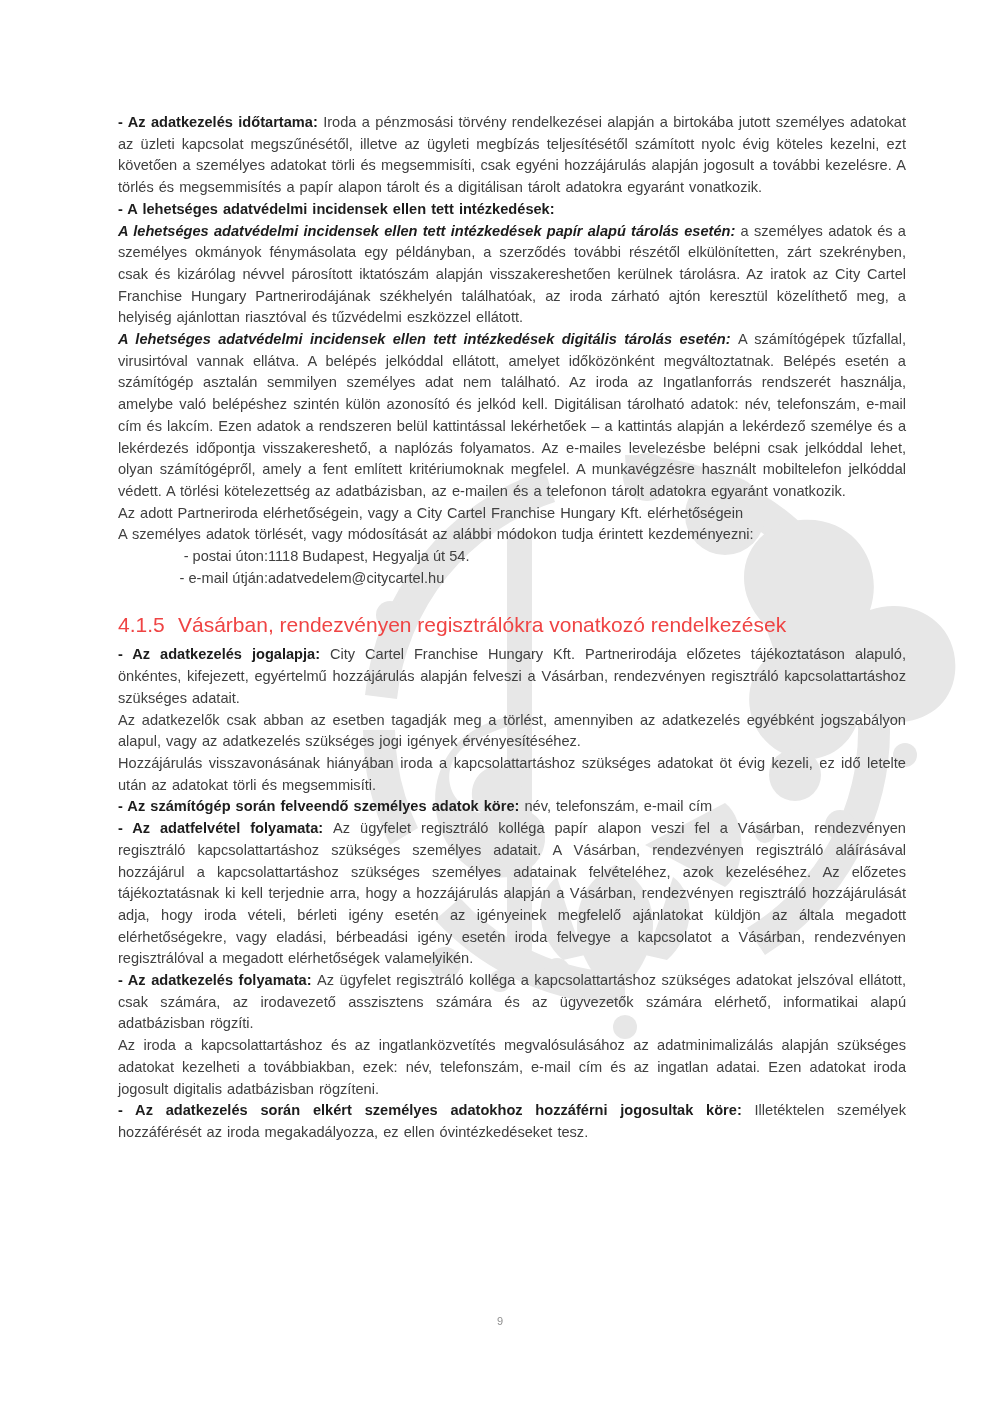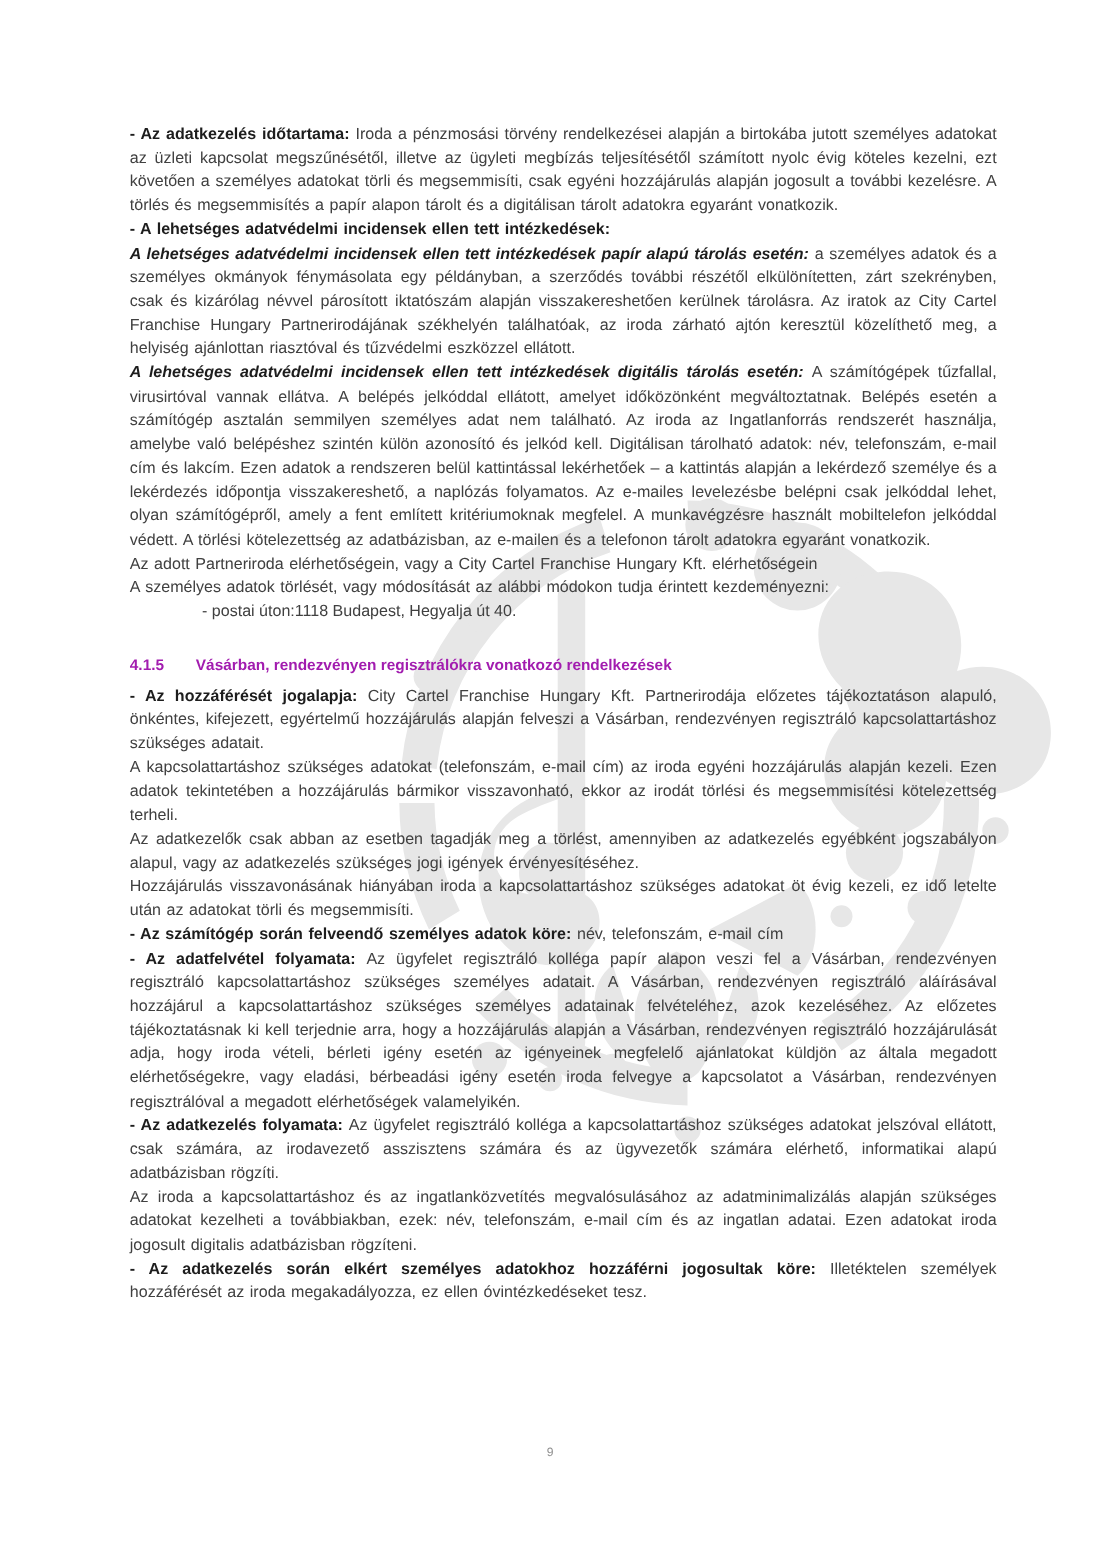--- a/index.html
+++ b/index.html
@@ -48,23 +48,23 @@
   }
   .contact-label {
     flex: 0 0 150px;
     text-align: right;
   }
   .contact-value {
     flex: 1 1 auto;
   }
   .sec-heading {
     margin: 25px 0 8px 0;
-    font-weight: bold;
-    color: #a21caf;
-    font-size: 14px;
+    font-weight: normal;
+    color: #ef4444;
+    font-size: 21px;
     line-height: 22px;
   }
   .sec-num {
     display: inline-block;
     min-width: 60px;
   }
   .page-number {
     position: absolute;
     left: 0;
     width: 1000px;
@@ -117,25 +117,28 @@
 
   <main class="content">
       <p class="para"><span class="run-b">- Az adatkezelés időtartama: </span><span class="run-r">Iroda a pénzmosási törvény rendelkezései alapján a birtokába jutott személyes adatokat az üzleti kapcsolat megszűnésétől, illetve az ügyleti megbízás teljesítésétől számított nyolc évig köteles kezelni, ezt követően a személyes adatokat törli és megsemmisíti, csak egyéni hozzájárulás alapján jogosult a további kezelésre. A törlés és megsemmisítés a papír alapon tárolt és a digitálisan tárolt adatokra egyaránt vonatkozik.</span></p>
       <p class="para"><span class="run-b">- A lehetséges adatvédelmi incidensek ellen tett intézkedések:</span></p>
       <p class="para"><span class="run-bi">A lehetséges adatvédelmi incidensek ellen tett intézkedések papír alapú tárolás esetén: </span><span class="run-r">a személyes adatok és a személyes okmányok fénymásolata egy példányban, a szerződés további részétől elkülönítetten, zárt szekrényben, csak és kizárólag névvel párosított iktatószám alapján visszakereshetően kerülnek tárolásra. Az iratok az City Cartel Franchise Hungary Partnerirodájának székhelyén találhatóak, az iroda zárható ajtón keresztül közelíthető meg, a helyiség ajánlottan riasztóval és tűzvédelmi eszközzel ellátott.</span></p>
       <p class="para"><span class="run-bi">A lehetséges adatvédelmi incidensek ellen tett intézkedések digitális tárolás esetén: </span><span class="run-r">A számítógépek tűzfallal, virusirtóval vannak ellátva. A belépés jelkóddal ellátott, amelyet időközönként megváltoztatnak. Belépés esetén a számítógép asztalán semmilyen személyes adat nem található. Az iroda az Ingatlanforrás rendszerét használja, amelybe való belépéshez szintén külön azonosító és jelkód kell. Digitálisan tárolható adatok: név, telefonszám, e-mail cím és lakcím. Ezen adatok a rendszeren belül kattintással lekérhetőek – a kattintás alapján a lekérdező személye és a lekérdezés időpontja visszakereshető, a naplózás folyamatos. Az e-mailes levelezésbe belépni csak jelkóddal lehet, olyan számítógépről, amely a fent említett kritériumoknak megfelel. A munkavégzésre használt mobiltelefon jelkóddal védett. A törlési kötelezettség az adatbázisban, az e-mailen és a telefonon tárolt adatokra egyaránt vonatkozik.</span></p>
       <p class="para"><span class="run-r">Az adott Partneriroda elérhetőségein, vagy a City Cartel Franchise Hungary Kft. elérhetőségein</span></p>
       <p class="para"><span class="run-r">A személyes adatok törlését, vagy módosítását az alábbi módokon tudja érintett kezdeményezni:</span></p>
       <div class="contact-row">
         <span class="contact-label">- postai úton:</span>
-        <span class="contact-value">1118 Budapest, Hegyalja út 40.</span>
+        <span class="contact-value">1118 Budapest, Hegyalja út 54.</span>
+      </div>
+      <div class="contact-row">
+        <span class="contact-label">- e-mail útján:</span>
+        <span class="contact-value">adatvedelem@citycartel.hu</span>
       </div>
       <div class="sec-heading"><span class="sec-num">4.1.5</span><span class="sec-title">Vásárban, rendezvényen regisztrálókra vonatkozó rendelkezések</span></div>
-      <p class="para"><span class="run-b">- Az hozzáférését jogalapja: </span><span class="run-r">City Cartel Franchise Hungary Kft. Partnerirodája előzetes tájékoztatáson alapuló, önkéntes, kifejezett, egyértelmű hozzájárulás alapján felveszi a Vásárban, rendezvényen regisztráló kapcsolattartáshoz szükséges adatait.</span></p>
-      <p class="para"><span class="run-r">A kapcsolattartáshoz szükséges adatokat (telefonszám, e-mail cím) az iroda egyéni hozzájárulás alapján kezeli. Ezen adatok tekintetében a hozzájárulás bármikor visszavonható, ekkor az irodát törlési és megsemmisítési kötelezettség terheli.</span></p>
+      <p class="para"><span class="run-b">- Az adatkezelés jogalapja: </span><span class="run-r">City Cartel Franchise Hungary Kft. Partnerirodája előzetes tájékoztatáson alapuló, önkéntes, kifejezett, egyértelmű hozzájárulás alapján felveszi a Vásárban, rendezvényen regisztráló kapcsolattartáshoz szükséges adatait.</span></p>
       <p class="para"><span class="run-r">Az adatkezelők csak abban az esetben tagadják meg a törlést, amennyiben az adatkezelés egyébként jogszabályon alapul, vagy az adatkezelés szükséges jogi igények érvényesítéséhez.</span></p>
       <p class="para"><span class="run-r">Hozzájárulás visszavonásának hiányában iroda a kapcsolattartáshoz szükséges adatokat öt évig kezeli, ez idő letelte után az adatokat törli és megsemmisíti.</span></p>
       <p class="para"><span class="run-b">- Az számítógép során felveendő személyes adatok köre: </span><span class="run-r">név, telefonszám, e-mail cím</span></p>
       <p class="para"><span class="run-b">- Az adatfelvétel folyamata: </span><span class="run-r">Az ügyfelet regisztráló kolléga papír alapon veszi fel a Vásárban, rendezvényen regisztráló kapcsolattartáshoz szükséges személyes adatait. A Vásárban, rendezvényen regisztráló aláírásával hozzájárul a kapcsolattartáshoz szükséges személyes adatainak felvételéhez, azok kezeléséhez. Az előzetes tájékoztatásnak ki kell terjednie arra, hogy a hozzájárulás alapján a Vásárban, rendezvényen regisztráló hozzájárulását adja, hogy iroda vételi, bérleti igény esetén az igényeinek megfelelő ajánlatokat küldjön az általa megadott elérhetőségekre, vagy eladási, bérbeadási igény esetén iroda felvegye a kapcsolatot a Vásárban, rendezvényen regisztrálóval a megadott elérhetőségek valamelyikén.</span></p>
       <p class="para"><span class="run-b">- Az adatkezelés folyamata: </span><span class="run-r">Az ügyfelet regisztráló kolléga a kapcsolattartáshoz szükséges adatokat jelszóval ellátott, csak számára, az irodavezető asszisztens számára és az ügyvezetők számára elérhető, informatikai alapú adatbázisban rögzíti.</span></p>
       <p class="para"><span class="run-r">Az iroda a kapcsolattartáshoz és az ingatlanközvetítés megvalósulásához az adatminimalizálás alapján szükséges adatokat kezelheti a továbbiakban, ezek: név, telefonszám, e-mail cím és az ingatlan adatai. Ezen adatokat iroda jogosult digitalis adatbázisban rögzíteni.</span></p>
       <p class="para"><span class="run-b">- Az adatkezelés során elkért személyes adatokhoz hozzáférni jogosultak köre: </span><span class="run-r">Illetéktelen személyek hozzáférését az iroda megakadályozza, ez ellen óvintézkedéseket tesz.</span></p>
     </main>
 
   <div class="page-number">9</div>

